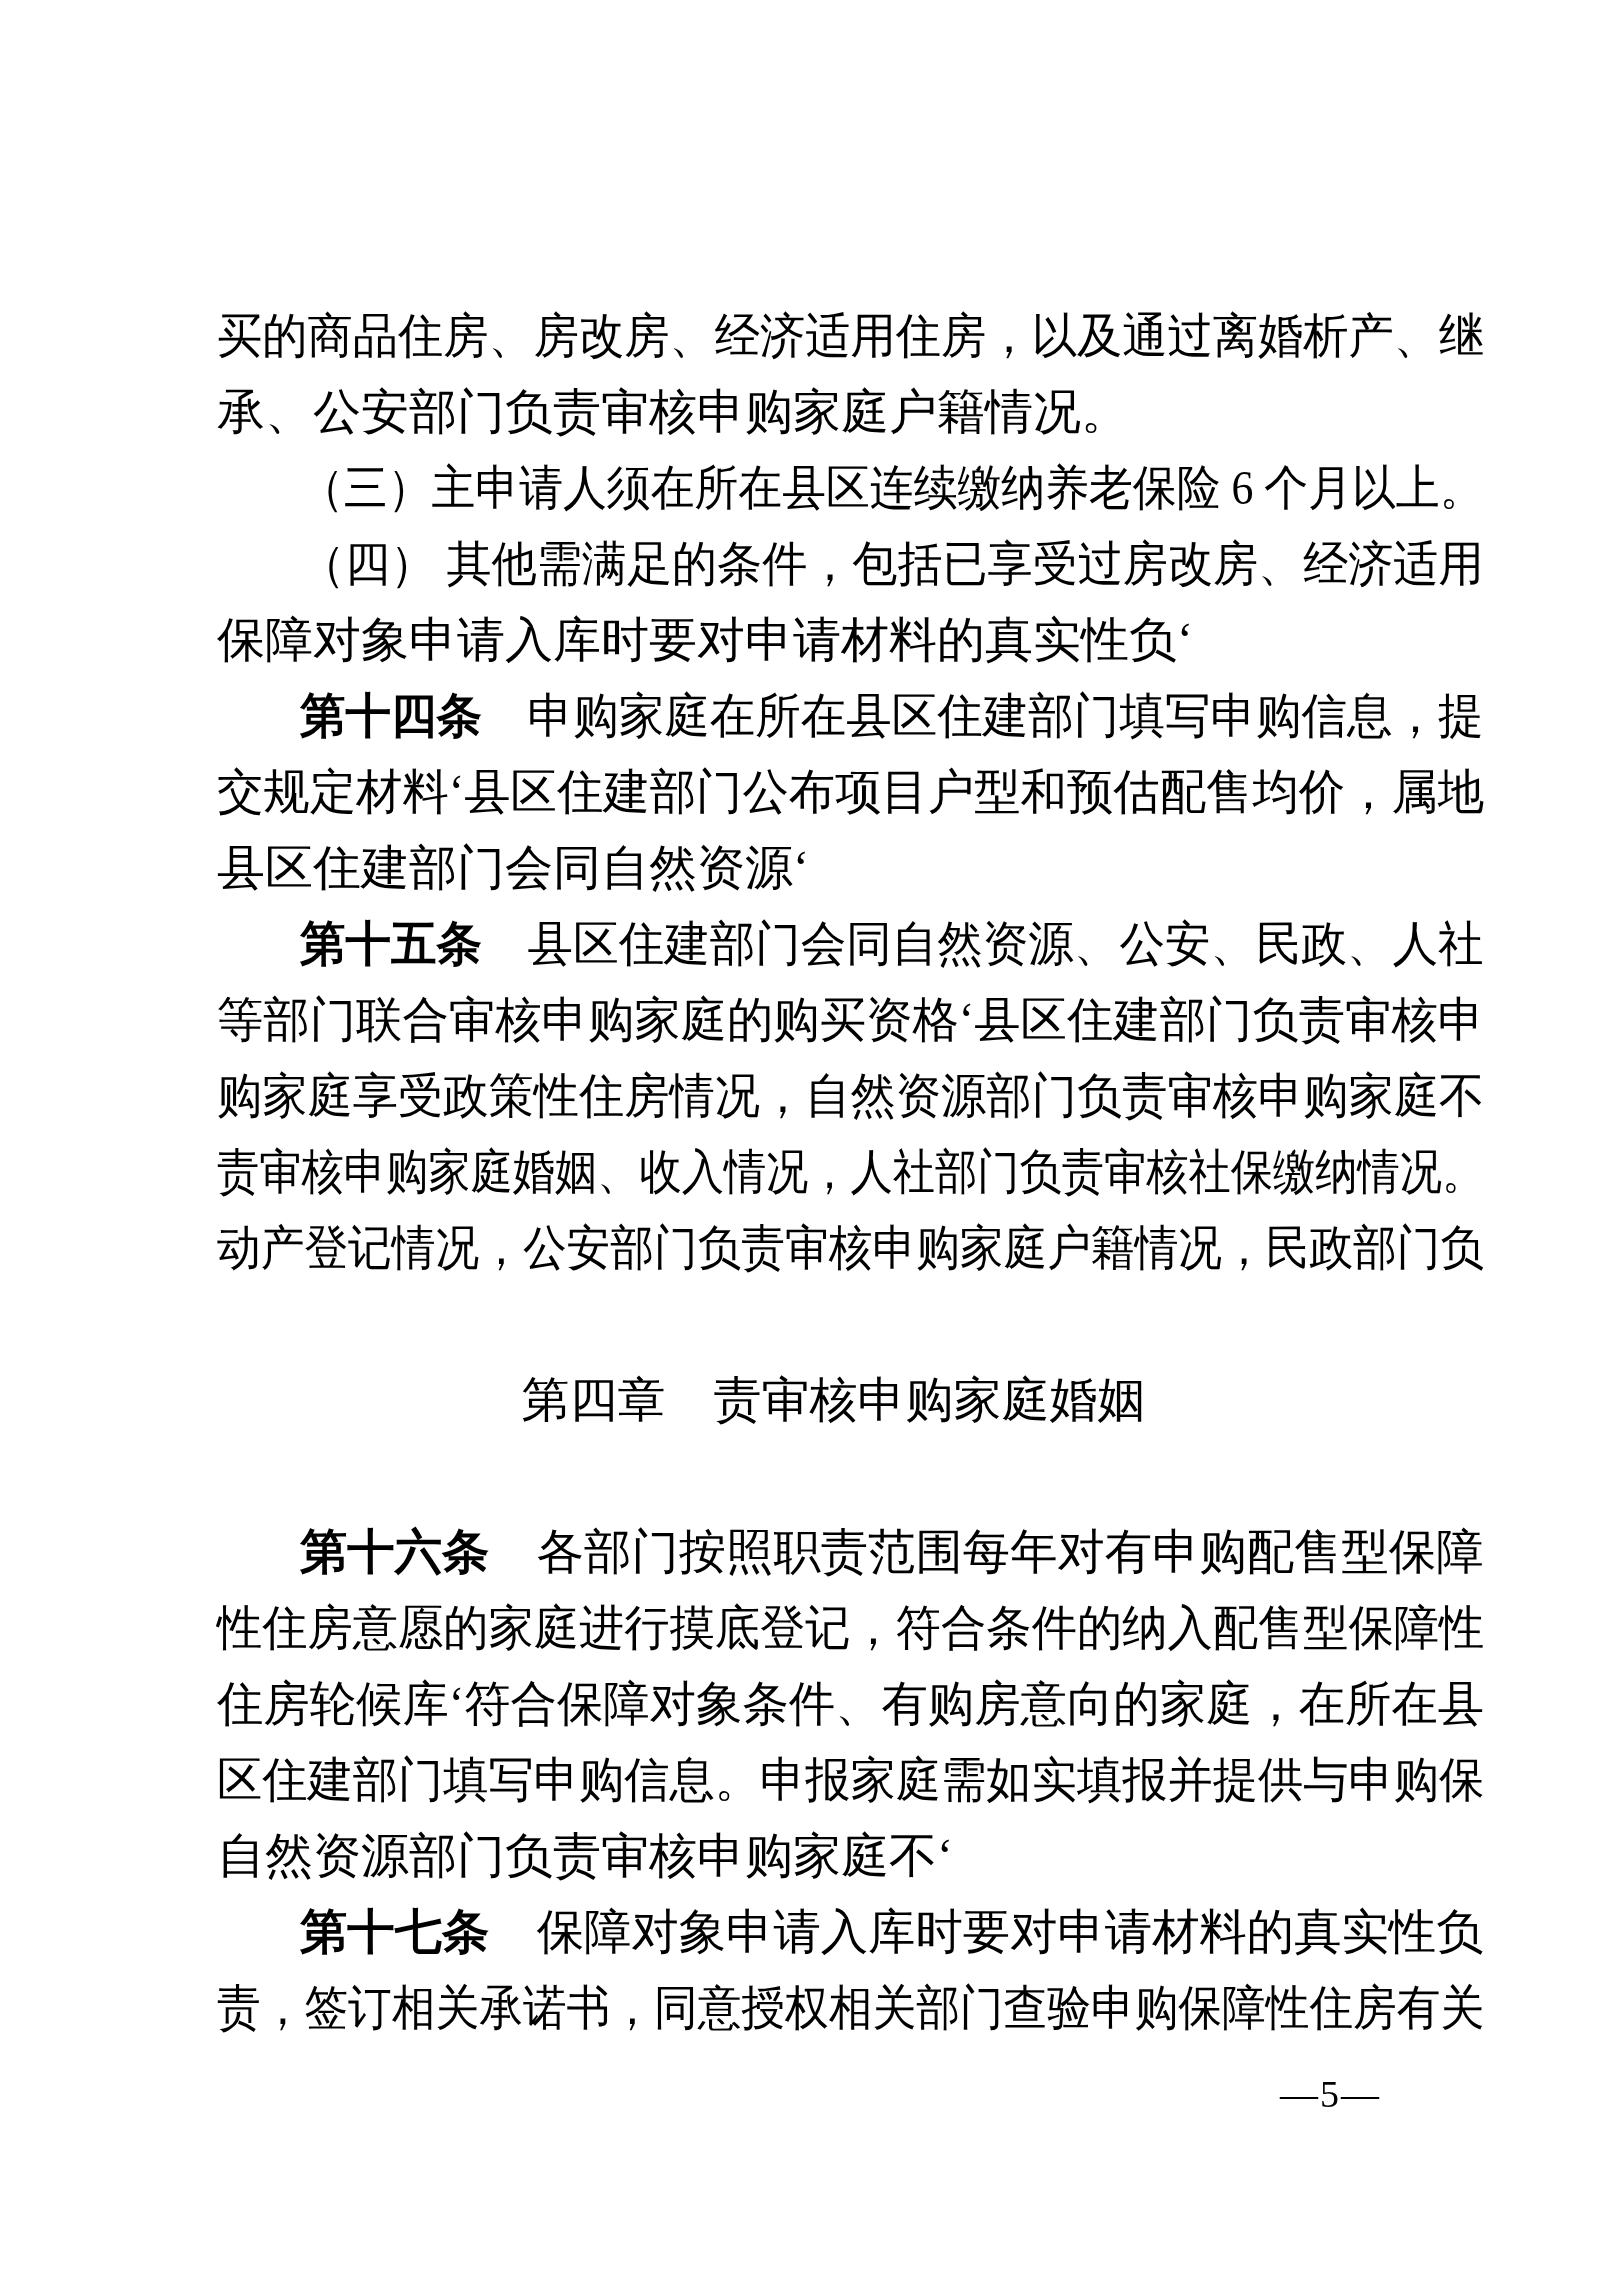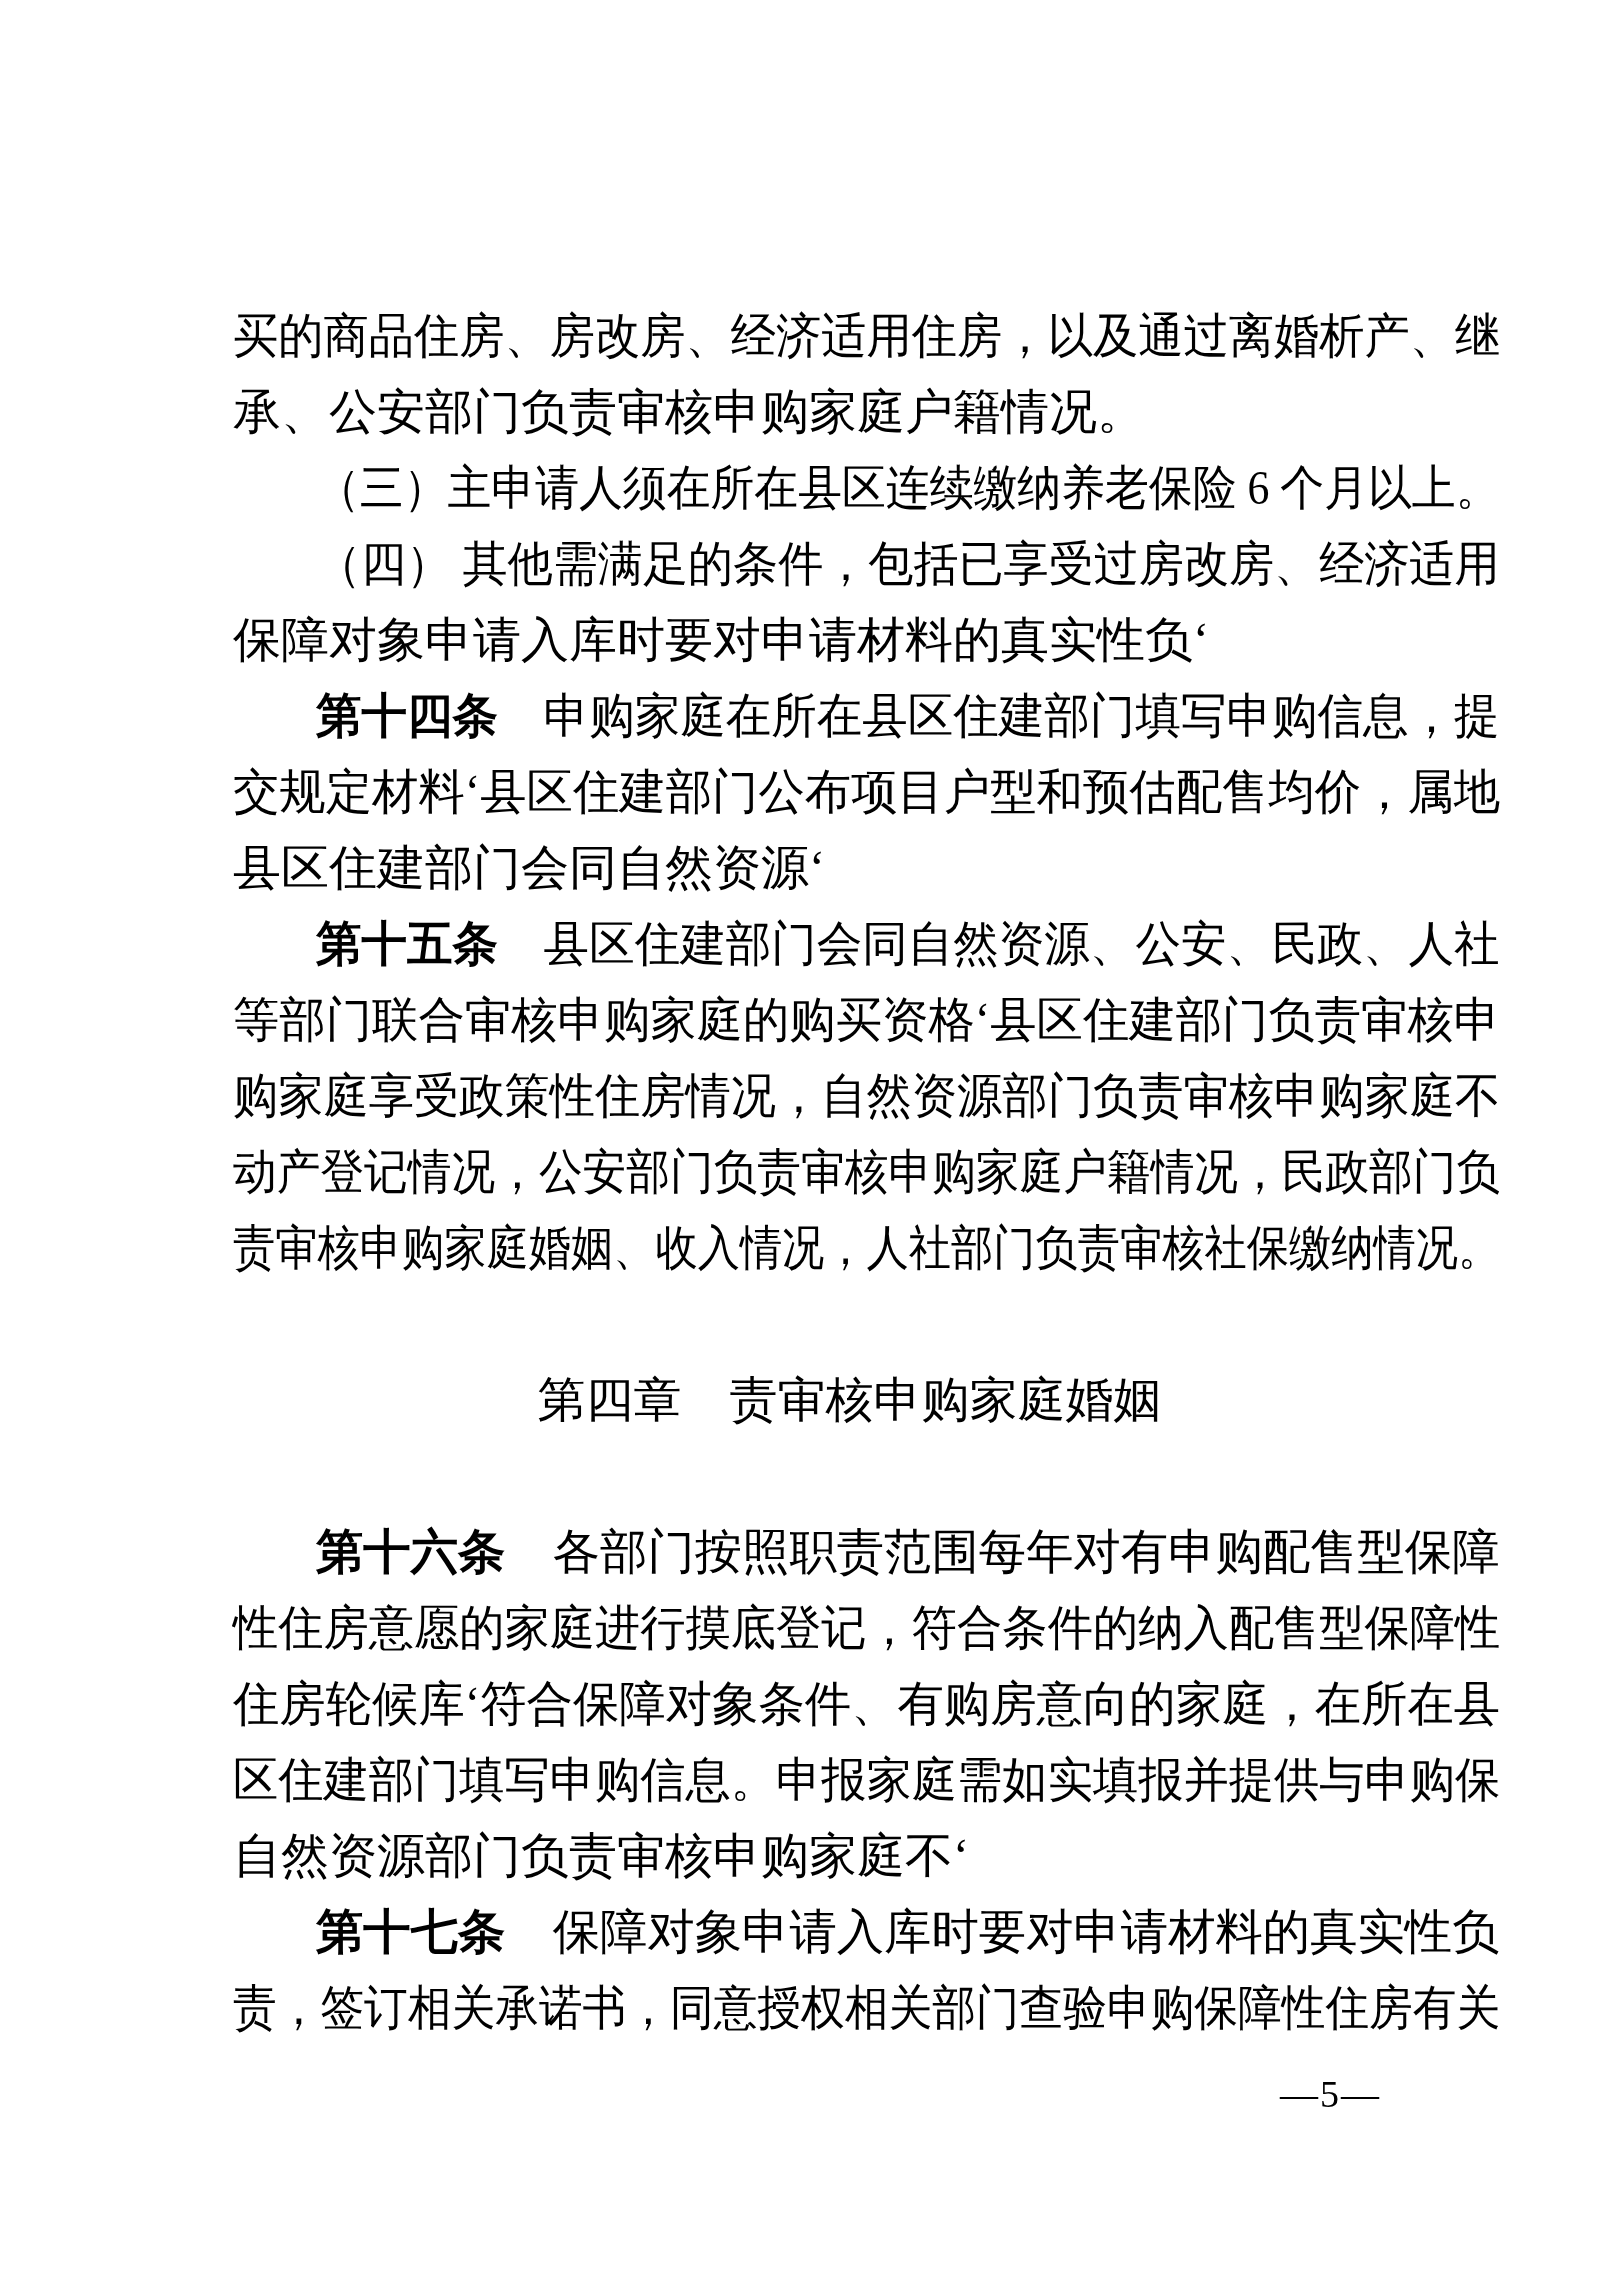--- a/index.html
+++ b/index.html
@@ -12,21 +12,21 @@
     width:1623px;
     height:2295px;
     margin:0 auto;
     background:var(--paper);
     color:var(--ink);
     font-family:"Liberation Serif","DejaVu Serif",serif;
     overflow:hidden;
   }
   .content{
     position:absolute;
-    left:233px;
+    left:217px;
     top:298px;
     width:1260px;
     text-decoration:underline;
   }
   .line{
     height:76px;
     line-height:76px;
     font-size:48px;
     white-space:nowrap;
     letter-spacing:0;
@@ -75,23 +75,23 @@
     <div class="line"><span class="ln" style="transform: scaleX(0.965864);"><span>交规定材料‘县区住建部门公布项目户型和预估配售均价，属地</span></span></div>
 
     <div class="line"><span class="ln"><span>县区住建部门会同自然资源‘</span></span></div>
 
     <div class="line indent"><span class="ln" style="transform: scaleX(0.948352);"><span class="lead">第十五条</span><span>　县区住建部门会同自然资源、公安、民政、人社</span></span></div>
 
     <div class="line"><span class="ln" style="transform: scaleX(0.965864);"><span>等部门联合审核申购家庭的购买资格‘县区住建部门负责审核申</span></span></div>
 
     <div class="line"><span class="ln" style="transform: scaleX(0.942857);"><span>购家庭享受政策性住房情况，自然资源部门负责审核申购家庭不</span></span></div>
 
+    <div class="line"><span class="ln" style="transform: scaleX(0.88);"><span>责审核申购家庭婚姻、收入情况，人社部门负责审核社保缴纳情况。</span></span></div>
+
     <div class="line"><span class="ln" style="transform: scaleX(0.910345);"><span>动产登记情况，公安部门负责审核申购家庭户籍情况，民政部门负</span></span></div>
-
-    <div class="line"><span class="ln" style="transform: scaleX(0.88);"><span>责审核申购家庭婚姻、收入情况，人社部门负责审核社保缴纳情况。</span></span></div>
 
     <div class="line center"><span class="ln"><span>第四章　责审核申购家庭婚姻</span></span></div>
 
     <div class="line indent"><span class="ln" style="transform: scaleX(0.986286);"><span class="lead">第十六条</span><span>　各部门按照职责范围每年对有申购配售型保障</span></span></div>
 
     <div class="line"><span class="ln" style="transform: scaleX(0.942857);"><span>性住房意愿的家庭进行摸底登记，符合条件的纳入配售型保障性</span></span></div>
 
     <div class="line"><span class="ln" style="transform: scaleX(0.965864);"><span>住房轮候库‘符合保障对象条件、有购房意向的家庭，在所在县</span></span></div>
 
     <div class="line"><span class="ln" style="transform: scaleX(0.942857);"><span>区住建部门填写申购信息。申报家庭需如实填报并提供与申购保</span></span></div>

